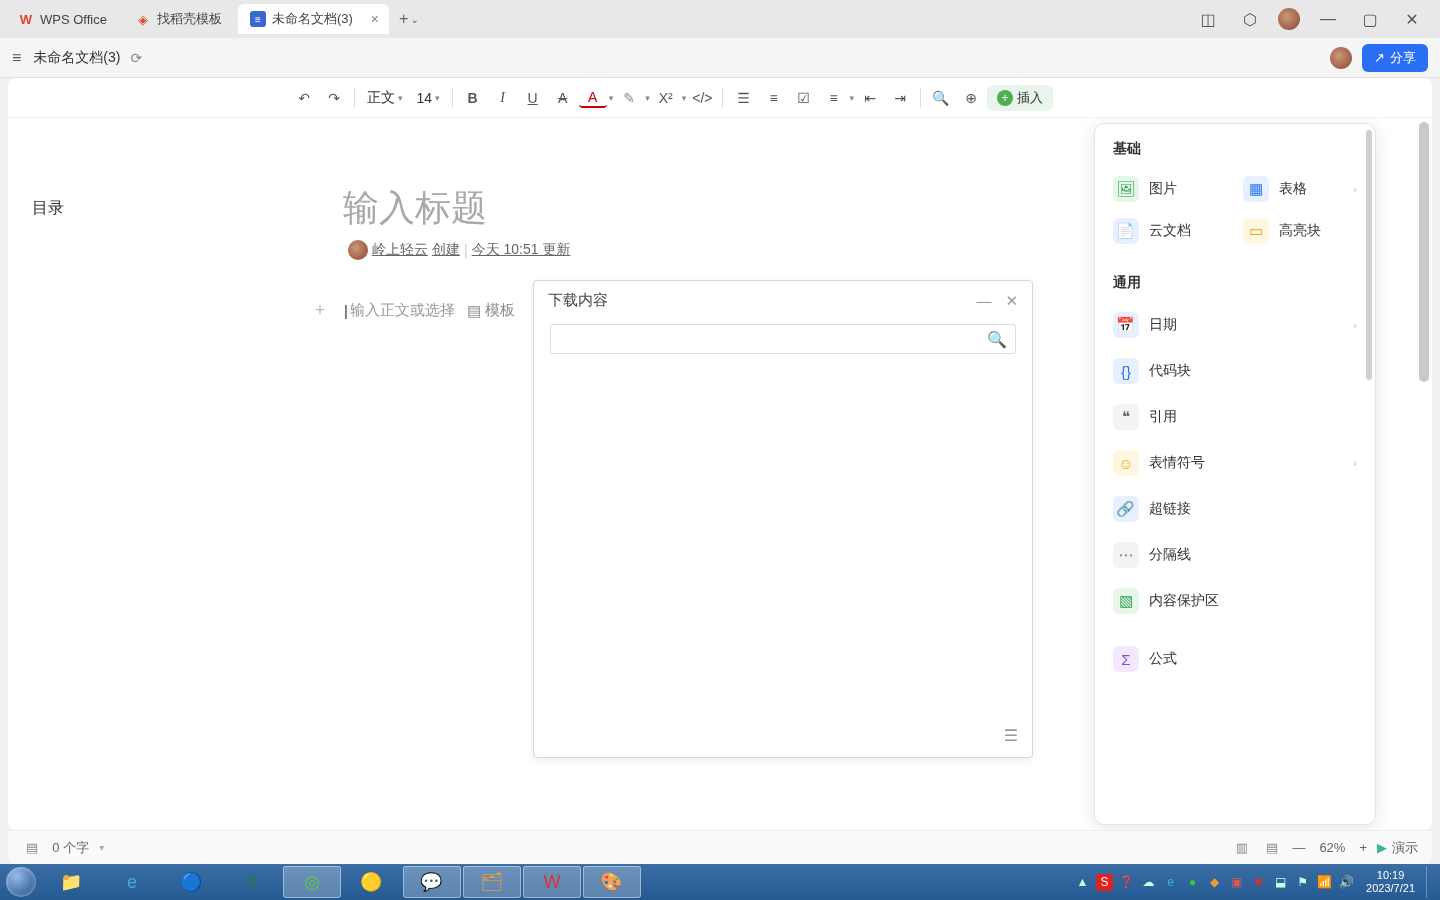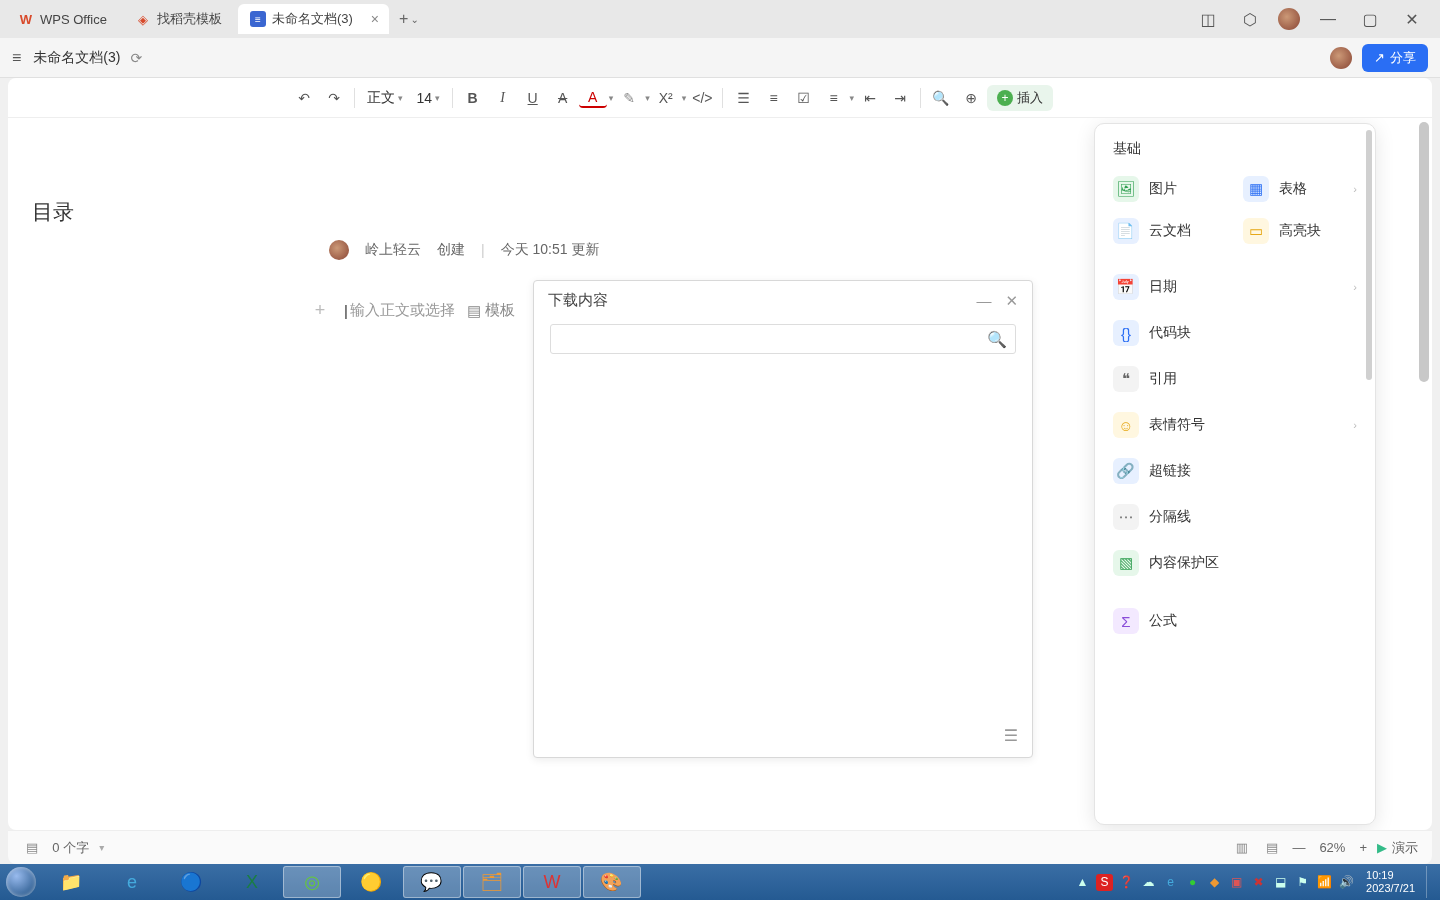--- a/index.html
+++ b/index.html
@@ -34,25 +34,25 @@
 .tb-sep { width: 1px; height: 20px; background: #e0e0e0; margin: 0 4px; }
 .insert-btn { background: #e9f5ec; border-radius: 6px; padding: 4px 10px; display: flex; align-items: center; gap: 4px; color: #333; font-size: 13px; }
 .insert-btn .plus-c { width: 16px; height: 16px; border-radius: 50%; background: #4caf50; color: #fff; display: flex; align-items: center; justify-content: center; font-size: 12px; }
 
 
 .main { position: absolute; top: 118px; left: 8px; right: 8px; bottom: 70px; overflow: hidden; }
 .canvas { position: absolute; inset: 0; background: #fff; border-radius: 0 0 8px 8px; }
 .scrollbar-v { position: absolute; right: 2px; top: 4px; bottom: 4px; width: 12px; }
 .scrollbar-thumb { position: absolute; top: 0; width: 10px; height: 260px; background: #c8c8c8; border-radius: 5px; right: 1px; }
 
-.outline-title { position: absolute; left: 24px; top: 80px; font-size: 21px; color: #333; }
+.outline-title { position: absolute; left: 24px; top: 80px; font-size: 16px; color: #333; }
 .outline-hint { position: absolute; left: 60px; top: 350px; width: 170px; text-align: center; color: #a8a8a8; font-size: 13px; line-height: 1.6; }
 
 .page-title { position: absolute; left: 335px; top: 66px; font-size: 36px; color: #a8a8a8; font-weight: 500; }
-.author-row { position: absolute; left: 321px; top: 122px; display: flex; align-items: center; gap: 16px; font-size: 14px; color: #666; }
+.author-row { position: absolute; left: 340px; top: 122px; display: flex; align-items: center; gap: 4px; font-size: 14px; color: #666; text-decoration: underline; }
 .author-row .av { width: 20px; height: 20px; border-radius: 50%; background: radial-gradient(circle at 40% 40%, #c97, #843); }
 .author-row .sep-v { color: #ccc; }
 
 .body-row { position: absolute; left: 300px; top: 182px; display: flex; align-items: center; gap: 12px; color: #999; font-size: 15px; }
 .body-row .plus { color: #bbb; font-size: 18px; width: 24px; text-align: center; }
 .body-row .cursor { color: #333; }
 .body-row .tmpl-ic { display: inline-flex; align-items: center; gap: 4px; color: #888; }
 
 
 .dl-popup { position: absolute; left: 525px; top: 162px; width: 500px; height: 478px; background: #fff; border: 1px solid #d8d8d8; border-radius: 4px; box-shadow: 0 2px 8px rgba(0,0,0,0.08); }
@@ -60,21 +60,21 @@
 .dl-head .ttl { font-size: 15px; color: #444; }
 .dl-head .sp { flex: 1; }
 .dl-head .ic { color: #999; margin-left: 14px; font-size: 15px; }
 .dl-search { margin: 4px 16px; height: 30px; border: 1px solid #ddd; border-radius: 3px; display: flex; align-items: center; padding: 0 8px; }
 .dl-search .mag { margin-left: auto; color: #aaa; }
 .dl-foot { position: absolute; right: 14px; bottom: 12px; color: #999; font-size: 16px; }
 
 
 .insert-panel { position: absolute; right: 56px; top: 5px; width: 282px; bottom: 5px; background: #fff; border: 1px solid #e4e4e4; border-radius: 10px; box-shadow: 0 4px 20px rgba(0,0,0,0.1); overflow: hidden; }
 .ip-scroll { position: absolute; right: 3px; top: 6px; width: 6px; height: 250px; background: #d0d0d0; border-radius: 3px; }
-.ip-section { padding: 16px 18px 4px; font-size: 14px; color: #333; font-weight: 400; }
+.ip-section { padding: 16px 18px 4px; font-size: 14px; color: #333; font-weight: 700; }
 .ip-grid { display: flex; flex-wrap: wrap; padding: 6px 10px; }
 .ip-item { width: 50%; display: flex; align-items: center; padding: 8px 8px; border-radius: 6px; gap: 10px; font-size: 14px; color: #333; }
 .ip-item .ic { width: 26px; height: 26px; border-radius: 6px; display: flex; align-items: center; justify-content: center; font-size: 15px; }
 .ip-item .chev-r { margin-left: auto; color: #bbb; font-size: 11px; }
 .ip-list .ip-item { width: 100%; padding: 10px 8px; }
 
 
 .statusbar { position: absolute; left: 8px; right: 8px; bottom: 36px; height: 34px; background: #fafafa; display: flex; align-items: center; padding: 0 14px; gap: 10px; font-size: 13px; color: #666; border-top: 1px solid #eee; border-radius: 0 0 8px 8px; }
 .statusbar .sp { flex: 1; }
 .statusbar .view-ic { color: #888; padding: 0 4px; }
@@ -83,21 +83,21 @@
 .play-btn .tri { color: #3b8; }
 
 
 .taskbar { position: absolute; left: 0; right: 0; bottom: 0; height: 36px; background: linear-gradient(#3a6ea5, #245a92); display: flex; align-items: center; }
 .start-orb { width: 42px; height: 36px; display: flex; align-items: center; justify-content: center; }
 .orb { width: 30px; height: 30px; border-radius: 50%; background: radial-gradient(circle at 35% 30%, #9be, #147); box-shadow: inset 0 0 4px rgba(255,255,255,0.6); }
 .task-btn { width: 58px; height: 32px; margin: 0 1px; border-radius: 3px; display: flex; align-items: center; justify-content: center; font-size: 18px; }
 .task-btn.active { background: rgba(255,255,255,0.25); box-shadow: inset 0 0 0 1px rgba(255,255,255,0.4); }
 .tray { margin-left: auto; display: flex; align-items: center; gap: 5px; padding: 0 6px; }
 .tray-ic { width: 17px; height: 17px; font-size: 12px; color: #cfe; display: flex; align-items: center; justify-content: center; }
-.clock { color: #fff; font-size: 11px; line-height: 1.2; text-align: left; padding: 0 6px; }
+.clock { color: #fff; font-size: 11px; line-height: 1.2; text-align: center; padding: 0 6px; }
 
 
 .c-green{background:#e6f7ea;color:#2e9e4f}.c-blue{background:#e7f0ff;color:#2a6ef4}.c-yellow{background:#fff7e0;color:#e6a817}.c-gray{background:#f3f3f3;color:#666}.c-purple{background:#f3e9ff;color:#8b4ed9}
 </style>
 </head>
 <body>
 
 <div class="titlebar">
   <div class="tab home">
     <span class="tab-icon" style="color:#d84a2b;font-weight:bold">W</span>
@@ -178,20 +178,21 @@
   <div class="insert-btn">
     <span class="plus-c">+</span>
     <span>插入</span>
   </div>
 </div>
 
 <div class="main">
   <div class="canvas">
     <div class="outline-title">目录</div>
 
+    <div class="page-title">输入标题</div>
     <div class="author-row">
       <span class="av"></span>
       <span>岭上轻云</span>
       <span>创建</span>
       <span class="sep-v">|</span>
       <span>今天 10:51 更新</span>
     </div>
     <div class="body-row">
       <span class="plus">+</span>
       <span class="cursor">|</span>
@@ -232,20 +233,21 @@
         <div class="ip-item">
             <span class="ic c-blue">📄</span>
             <span>云文档</span>
           </div>
         <div class="ip-item">
             <span class="ic c-yellow">▭</span>
             <span>高亮块</span>
           </div>
       </div>
 
+      <div class="ip-section">通用</div>
       <div class="ip-grid ip-list">
         <div class="ip-item">
             <span class="ic c-blue">📅</span>
             <span>日期</span>
             <span class="chev-r">›</span>
           </div>
         <div class="ip-item">
             <span class="ic c-blue">{}</span>
             <span>代码块</span>
           </div>

